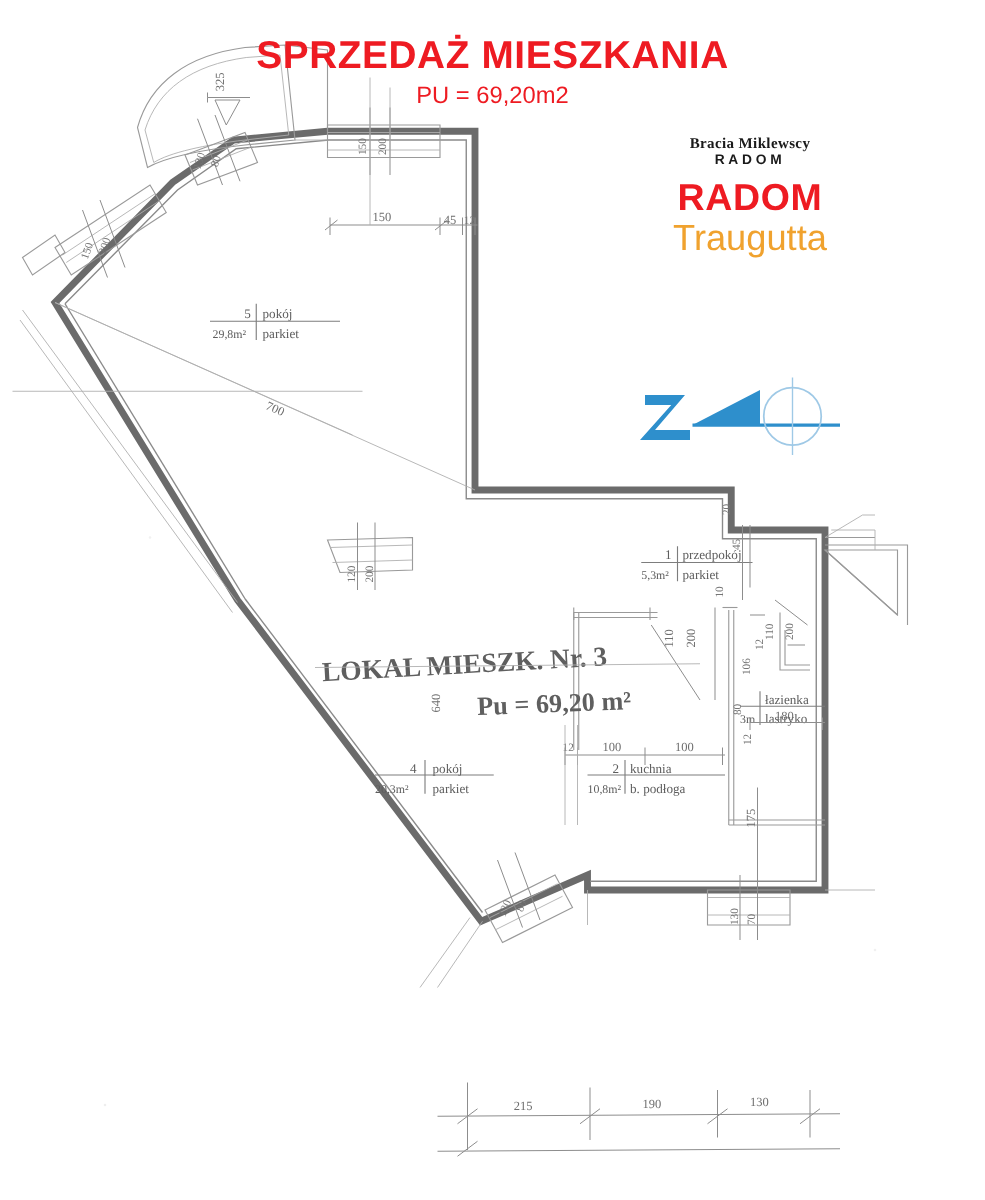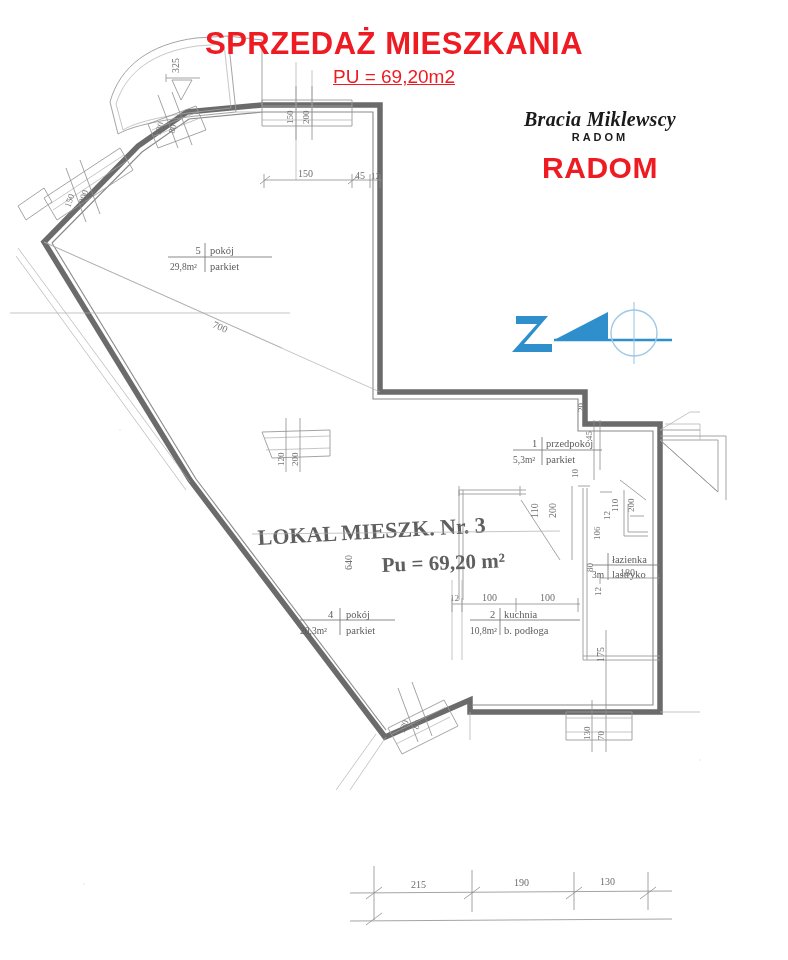--- a/index.html
+++ b/index.html
@@ -35,35 +35,33 @@
     white-space: nowrap;
   }
   .hdr-sub {
     position: absolute;
     left: 0; right: 0;
     top: 66px;
     text-align: center;
     font-size: 19px;
     color: #ee1b22;
     white-space: nowrap;
-    text-decoration: underline;
   }
 
   .brand-box {
     position: absolute;
     left: 455px;
     top: 108px;
     width: 290px;
     text-align: center;
   }
   .brand-name {
     font-family: "Liberation Serif", serif;
-    font-size: 20px;
+    font-size: 12px;
     font-weight: bold;
-    font-style: italic;
     color: #1a1a1a;
     letter-spacing: 0.3px;
     line-height: 1.1;
   }
   .brand-city {
     font-size: 11px;
     font-weight: bold;
     color: #1a1a1a;
     letter-spacing: 3px;
     margin-top: 1px;
@@ -420,20 +418,21 @@
 
   </svg>
 
   <div class="hdr-title">SPRZEDAŻ MIESZKANIA</div>
   <div class="hdr-sub">PU = 69,20m2</div>
 
   <div class="brand-box">
     <div class="brand-name">Bracia Miklewscy</div>
     <div class="brand-city">RADOM</div>
     <div class="brand-radom">RADOM</div>
+    <div class="brand-street">Traugutta</div>
   </div>
 
   <svg class="compass" viewBox="0 0 170 66" xmlns="http://www.w3.org/2000/svg">
 
     <path d="M 4,16 L 36,16 L 12,44 L 40,44 L 40,52 L 0,52 L 25,24 L 4,24 Z" fill="#2e8fcc"></path>
 
     <path d="M 42,40 L 96,12 L 96,40 Z" fill="#2e8fcc"></path>
 
     <line x1="42" y1="40" x2="160" y2="40" stroke="#2e8fcc" stroke-width="2.6"></line>
 

